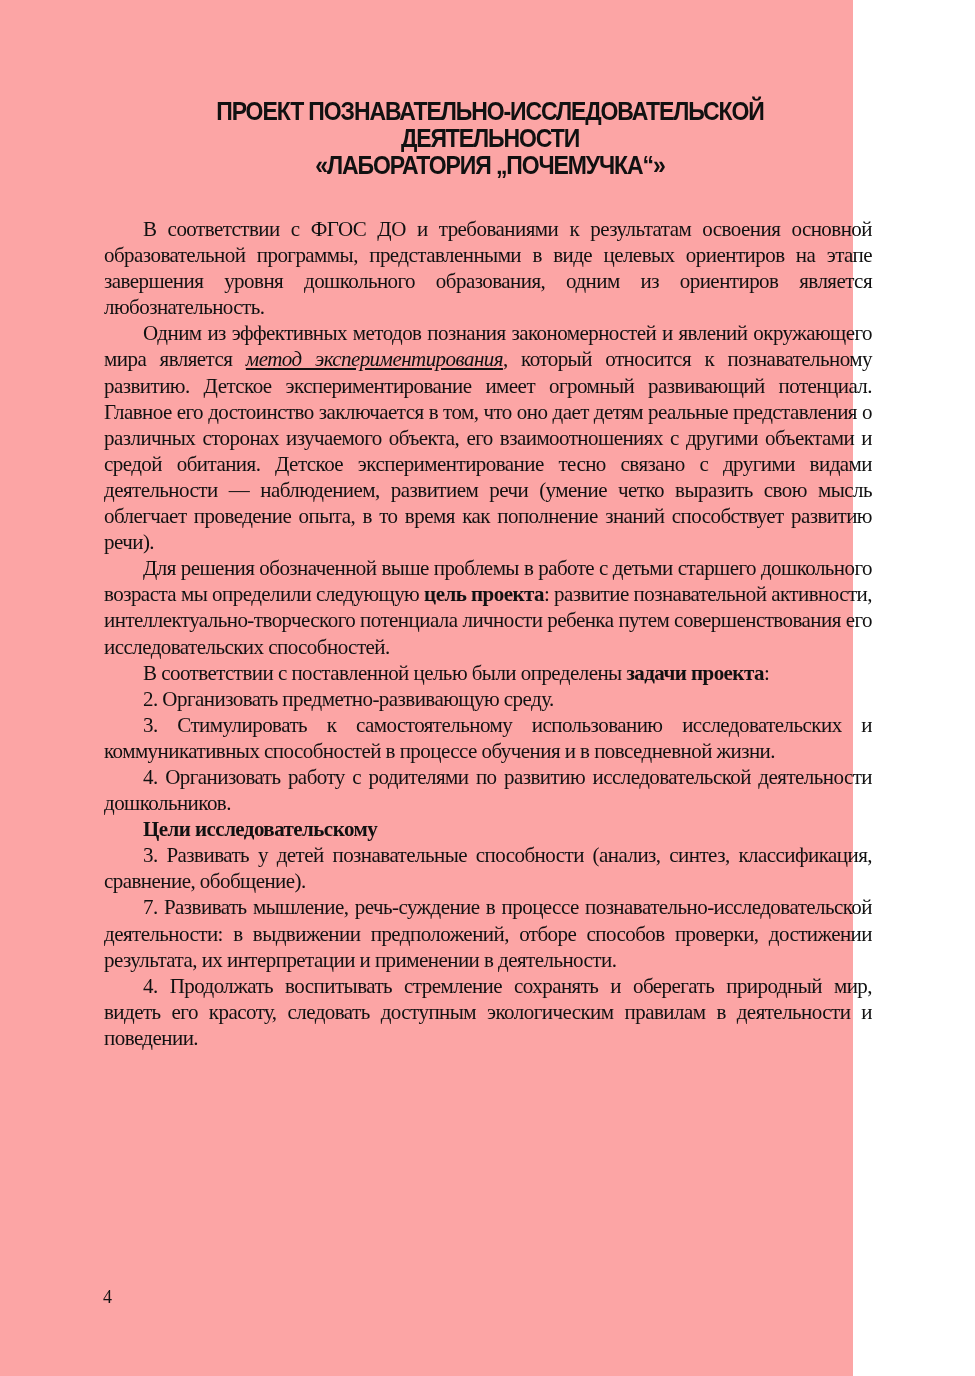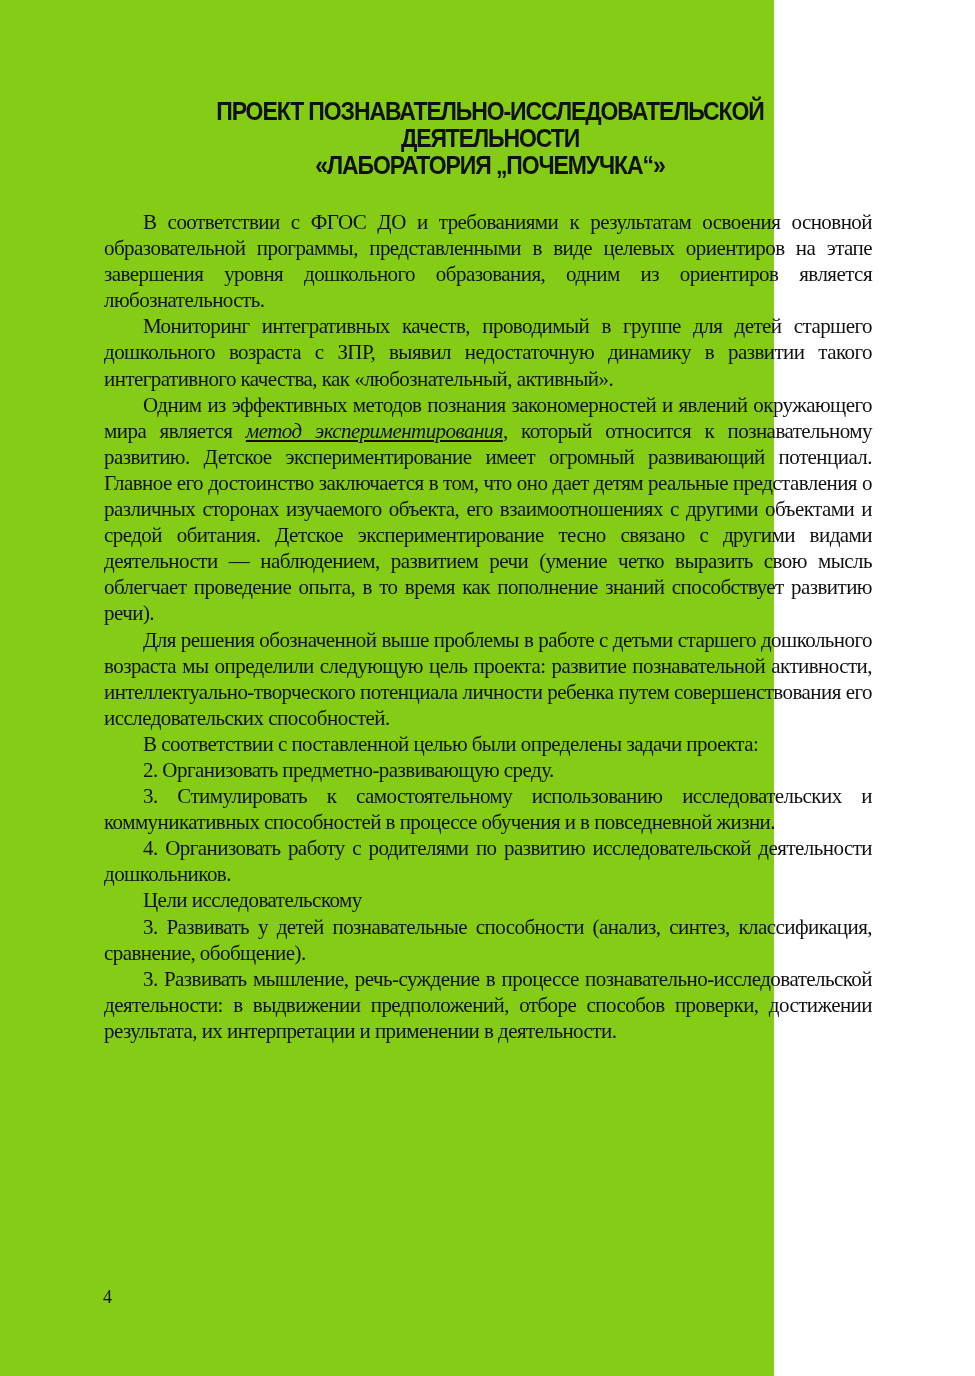--- a/index.html
+++ b/index.html
@@ -1,53 +1,53 @@
 <!DOCTYPE html>
 <html><head>
 <meta charset="utf-8">
 <style>
   html, body { margin:0; padding:0; background:#ffffff; }
   body { width:975px; height:1376px; position:relative; overflow:hidden; }
-  .page { position:absolute; left:0; top:0; width:774px; height:1376px; background:#84cc16; color:#111; }
+  .page { position:absolute; left:0; top:0; width:853px; height:1376px; background:#fca5a5; color:#111; }
   .title {
     position:absolute; left:100px; top:98px; width:780px;
     text-align:center; font-family:"Liberation Sans", sans-serif; font-weight:bold;
     font-size:25px; line-height:27px; letter-spacing:-1.2px; transform:scaleX(0.92);
     transform-origin:center top;
   }
   .body {
-    position:absolute; left:104px; top:209px; width:768px;
+    position:absolute; left:104px; top:216px; width:768px;
     font-family:"Liberation Serif", serif; font-size:21px; line-height:26.1px;
     text-align:justify; letter-spacing:-0.55px;
   }
   .body p { margin:0; text-indent:39px; }
   .body em { font-style:italic;text-decoration:underline; }
-  .body b { font-weight:normal; }
+  .body b { font-weight:bold; }
   .pagenum {
     position:absolute; left:103px; top:1287px;
     font-family:"Liberation Serif", serif; font-size:18px;
   }
 </style>
 </head>
 <body>
 
 <div class="page">
   <div class="title">
     <div>ПРОЕКТ ПОЗНАВАТЕЛЬНО-ИССЛЕДОВАТЕЛЬСКОЙ ДЕЯТЕЛЬНОСТИ</div>
     <div>«ЛАБОРАТОРИЯ „ПОЧЕМУЧКА“»</div>
   </div>
 
   <div class="body">
     <p>В соответствии с ФГОС ДО и требованиями к результатам освоения основной образовательной программы, представленными в виде целевых ориентиров на этапе завершения уровня дошкольного образования, одним из ориентиров является любознательность.</p>
-    <p>Мониторинг интегративных качеств, проводимый в группе для детей старшего дошкольного возраста с ЗПР, выявил недостаточную динамику в развитии такого интегративного качества, как «любознательный, активный».</p>
     <p><span>Одним из эффективных методов познания закономерностей и явлений окружающего мира является </span><em>метод экспериментирования</em><span>, который относится к познавательному развитию. Детское экспериментирование имеет огромный развивающий потенциал. Главное его достоинство заключается в том, что оно дает детям реальные представления о различных сторонах изучаемого объекта, его взаимоотношениях с другими объектами и средой обитания. Детское экспериментирование тесно связано с другими видами деятельности — наблюдением, развитием речи (умение четко выразить свою мысль облегчает проведение опыта, в то время как пополнение знаний способствует развитию речи).</span></p>
     <p><span>Для решения обозначенной выше проблемы в работе с детьми старшего дошкольного возраста мы определили следующую </span><b>цель проекта</b><span>: развитие познавательной активности, интеллектуально-творческого потенциала личности ребенка путем совершенствования его исследовательских способностей.</span></p>
     <p><span>В соответствии с поставленной целью были определены </span><b>задачи проекта</b><span>:</span></p>
     <p>2. Организовать предметно-развивающую среду.</p>
     <p>3. Стимулировать к самостоятельному использованию исследовательских и коммуникативных способностей в процессе обучения и в повседневной жизни.</p>
     <p>4. Организовать работу с родителями по развитию исследовательской деятельности дошкольников.</p>
     <p><b>Цели исследовательскому</b></p>
     <p>3. Развивать у детей познавательные способности (анализ, синтез, классификация, сравнение, обобщение).</p>
-    <p>3. Развивать мышление, речь-суждение в процессе познавательно-исследовательской деятельности: в выдвижении предположений, отборе способов проверки, достижении результата, их интерпретации и применении в деятельности.</p>
+    <p>7. Развивать мышление, речь-суждение в процессе познавательно-исследовательской деятельности: в выдвижении предположений, отборе способов проверки, достижении результата, их интерпретации и применении в деятельности.</p>
+    <p>4. Продолжать воспитывать стремление сохранять и оберегать природный мир, видеть его красоту, следовать доступным экологическим правилам в деятельности и поведении.</p>
   </div>
 
   <div class="pagenum">4</div>
 </div>
 
 </body></html>

